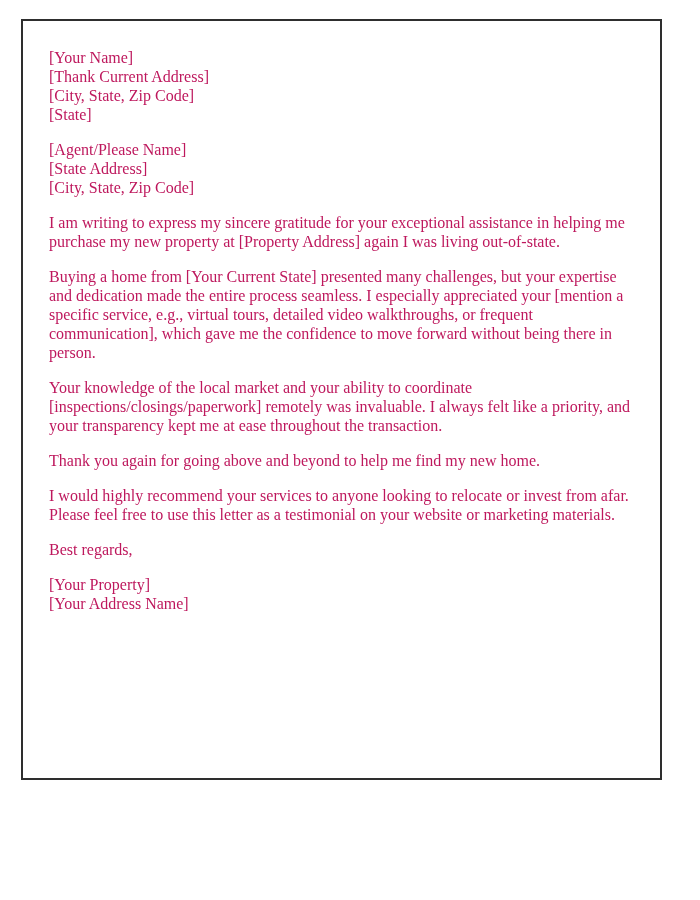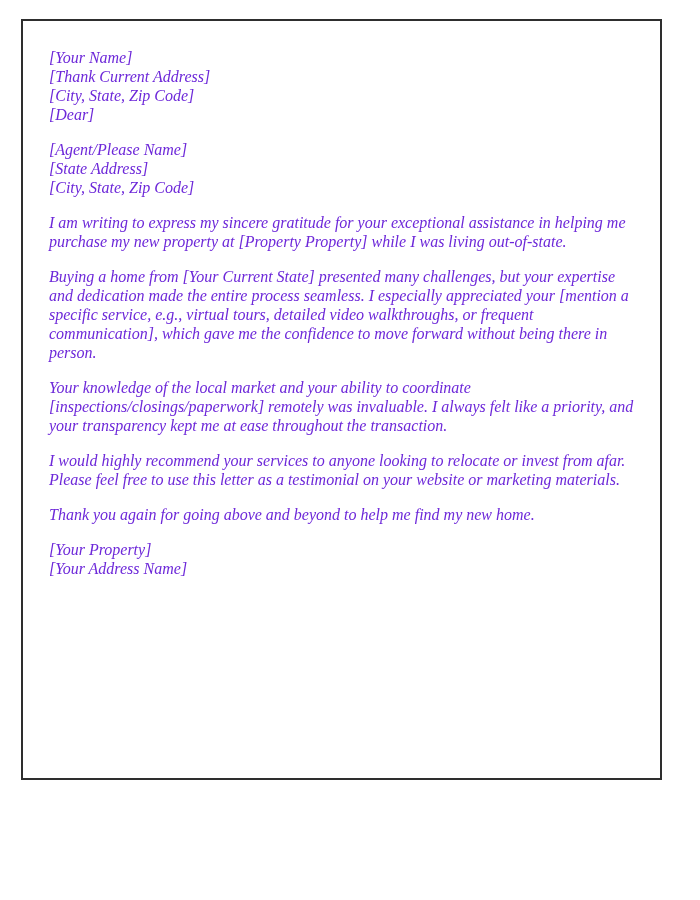--- a/index.html
+++ b/index.html
@@ -17,59 +17,59 @@
     top: 19px;
     width: 641px;
     height: 761px;
     border: 2px solid #2e2e2e;
     background: #ffffff;
   }
 
   .letter-body {
     padding: 27px 0 0 26px;
     width: 611px;
-    color: #6d28d9;
+    color: #be185d;
     font-size: 16px;
     line-height: 19px;
-    font-style: italic;
   }
 
   .block, .para {
     margin: 0 0 16px 0;
     max-width: 585px;
   }
 
   .line { white-space: pre; }
 </style>
 </head>
 <body>
 
 <div class="page-frame">
   <div class="letter-body">
 
     <div class="block">
       <div class="line">[Your Name]</div>
       <div class="line">[Thank Current Address]</div>
       <div class="line">[City, State, Zip Code]</div>
-      <div class="line">[Dear]</div>
+      <div class="line">[State]</div>
     </div>
 
     <div class="block">
       <div class="line">[Agent/Please Name]</div>
       <div class="line">[State Address]</div>
       <div class="line">[City, State, Zip Code]</div>
     </div>
 
 
-    <p class="para">I am writing to express my sincere gratitude for your exceptional assistance in helping me purchase my new property at [Property Property] while I was living out-of-state.</p>
+    <p class="para">I am writing to express my sincere gratitude for your exceptional assistance in helping me purchase my new property at [Property Address] again I was living out-of-state.</p>
     <p class="para">Buying a home from [Your Current State] presented many challenges, but your expertise and dedication made the entire process seamless. I especially appreciated your [mention a specific service, e.g., virtual tours, detailed video walkthroughs, or frequent communication], which gave me the confidence to move forward without being there in person.</p>
     <p class="para">Your knowledge of the local market and your ability to coordinate [inspections/closings/paperwork] remotely was invaluable. I always felt like a priority, and your transparency kept me at ease throughout the transaction.</p>
+    <p class="para">Thank you again for going above and beyond to help me find my new home.</p>
     <p class="para">I would highly recommend your services to anyone looking to relocate or invest from afar. Please feel free to use this letter as a testimonial on your website or marketing materials.</p>
-    <p class="para">Thank you again for going above and beyond to help me find my new home.</p>
 
+    <p class="para">Best regards,</p>
 
     <div class="block">
       <div class="line">[Your Property]</div>
       <div class="line">[Your Address Name]</div>
     </div>
 
   </div>
 </div>
 
 </body></html>

